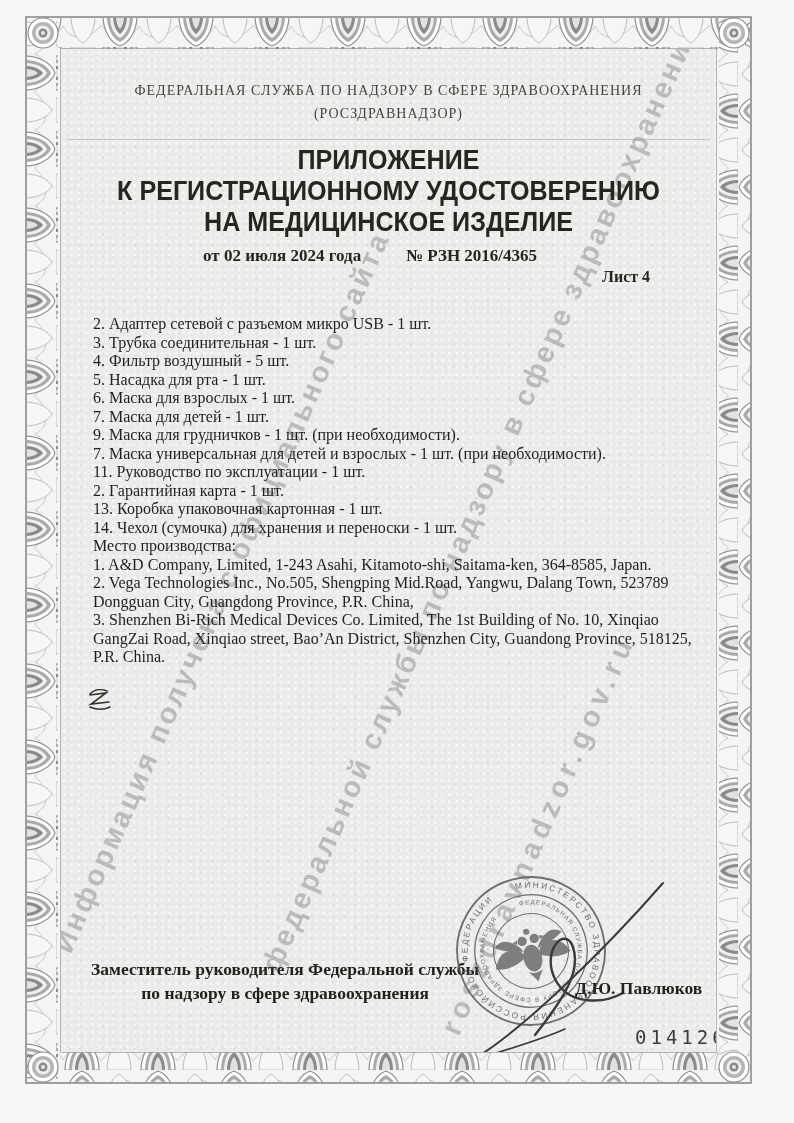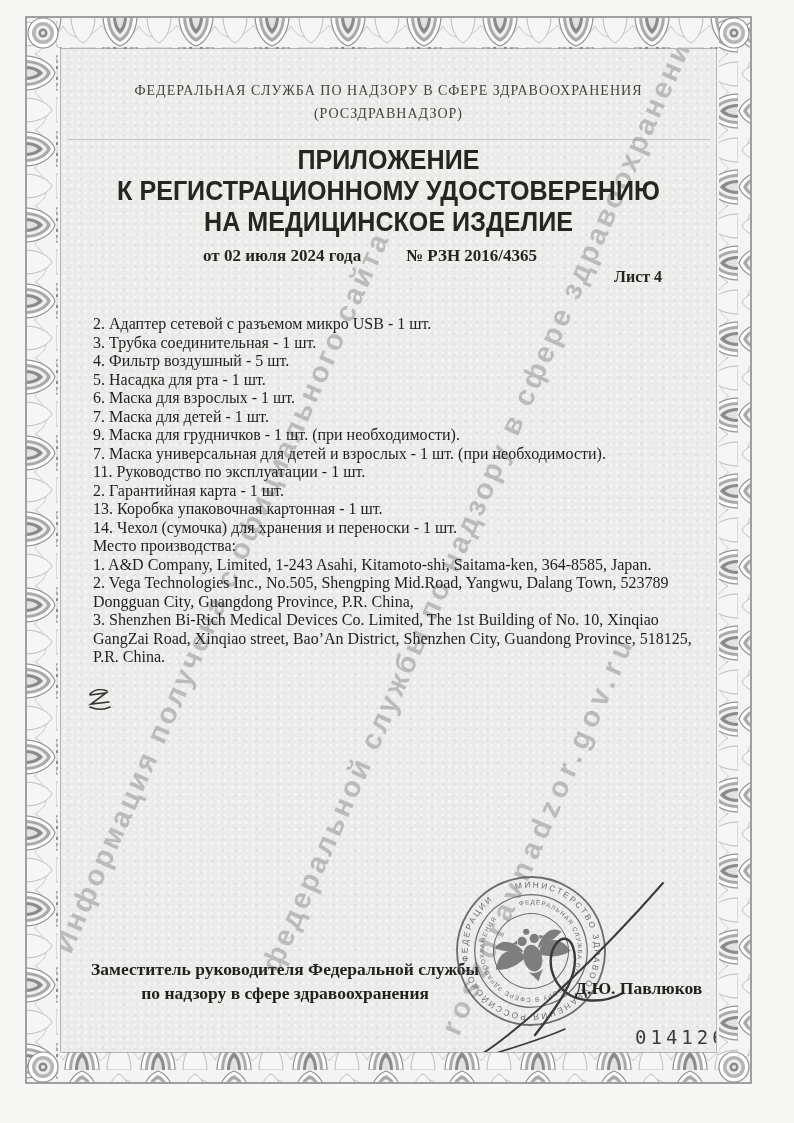--- a/index.html
+++ b/index.html
@@ -23,21 +23,21 @@
     font-size:14px;letter-spacing:1px;color:#41463f;z-index:2;}
   .org1{top:34px;} .org2{top:57px;}
   .divider{position:absolute;left:6px;right:6px;top:90px;height:1px;
     background:rgba(130,130,130,.35);z-index:2;}
   .title{position:absolute;left:0;top:96px;width:100%;text-align:center;
     font-family:"Liberation Sans","DejaVu Sans",sans-serif;font-weight:bold;
     font-size:27px;line-height:31px;color:#24271f;transform:scaleX(.93);z-index:2;}
   .meta{position:absolute;top:197px;left:0;width:100%;height:22px;z-index:2;}
   .meta .date{position:absolute;left:142px;font-weight:bold;font-size:17px;color:#23261f;}
   .meta .number{position:absolute;left:345px;font-weight:bold;font-size:17px;color:#23261f;}
-  .sheet{position:absolute;left:541px;top:219px;font-weight:bold;font-size:16px;color:#23261f;z-index:2;margin-left:12px;}
+  .sheet{position:absolute;left:541px;top:219px;font-weight:bold;font-size:16px;color:#23261f;z-index:2;}
   .body-text{position:absolute;left:32px;top:266px;width:620px;z-index:2;
     font-size:16px;line-height:18.5px;color:#201f1d;}
   .body-text .line{white-space:nowrap;}
   .sig-block{position:absolute;left:30px;top:908px;z-index:2;
     font-weight:bold;font-size:17.5px;line-height:24px;color:#23221f;text-align:center;}
   .sig-name{position:absolute;left:514px;top:929px;font-weight:bold;font-size:17.5px;color:#23221f;z-index:5;}
   .serial{position:absolute;left:574px;top:977px;z-index:2;
     font-family:"DejaVu Sans Mono","Liberation Mono",monospace;
     font-size:19px;letter-spacing:4px;color:#3c3c3c;}
   .wm{position:absolute;white-space:nowrap;z-index:1;

